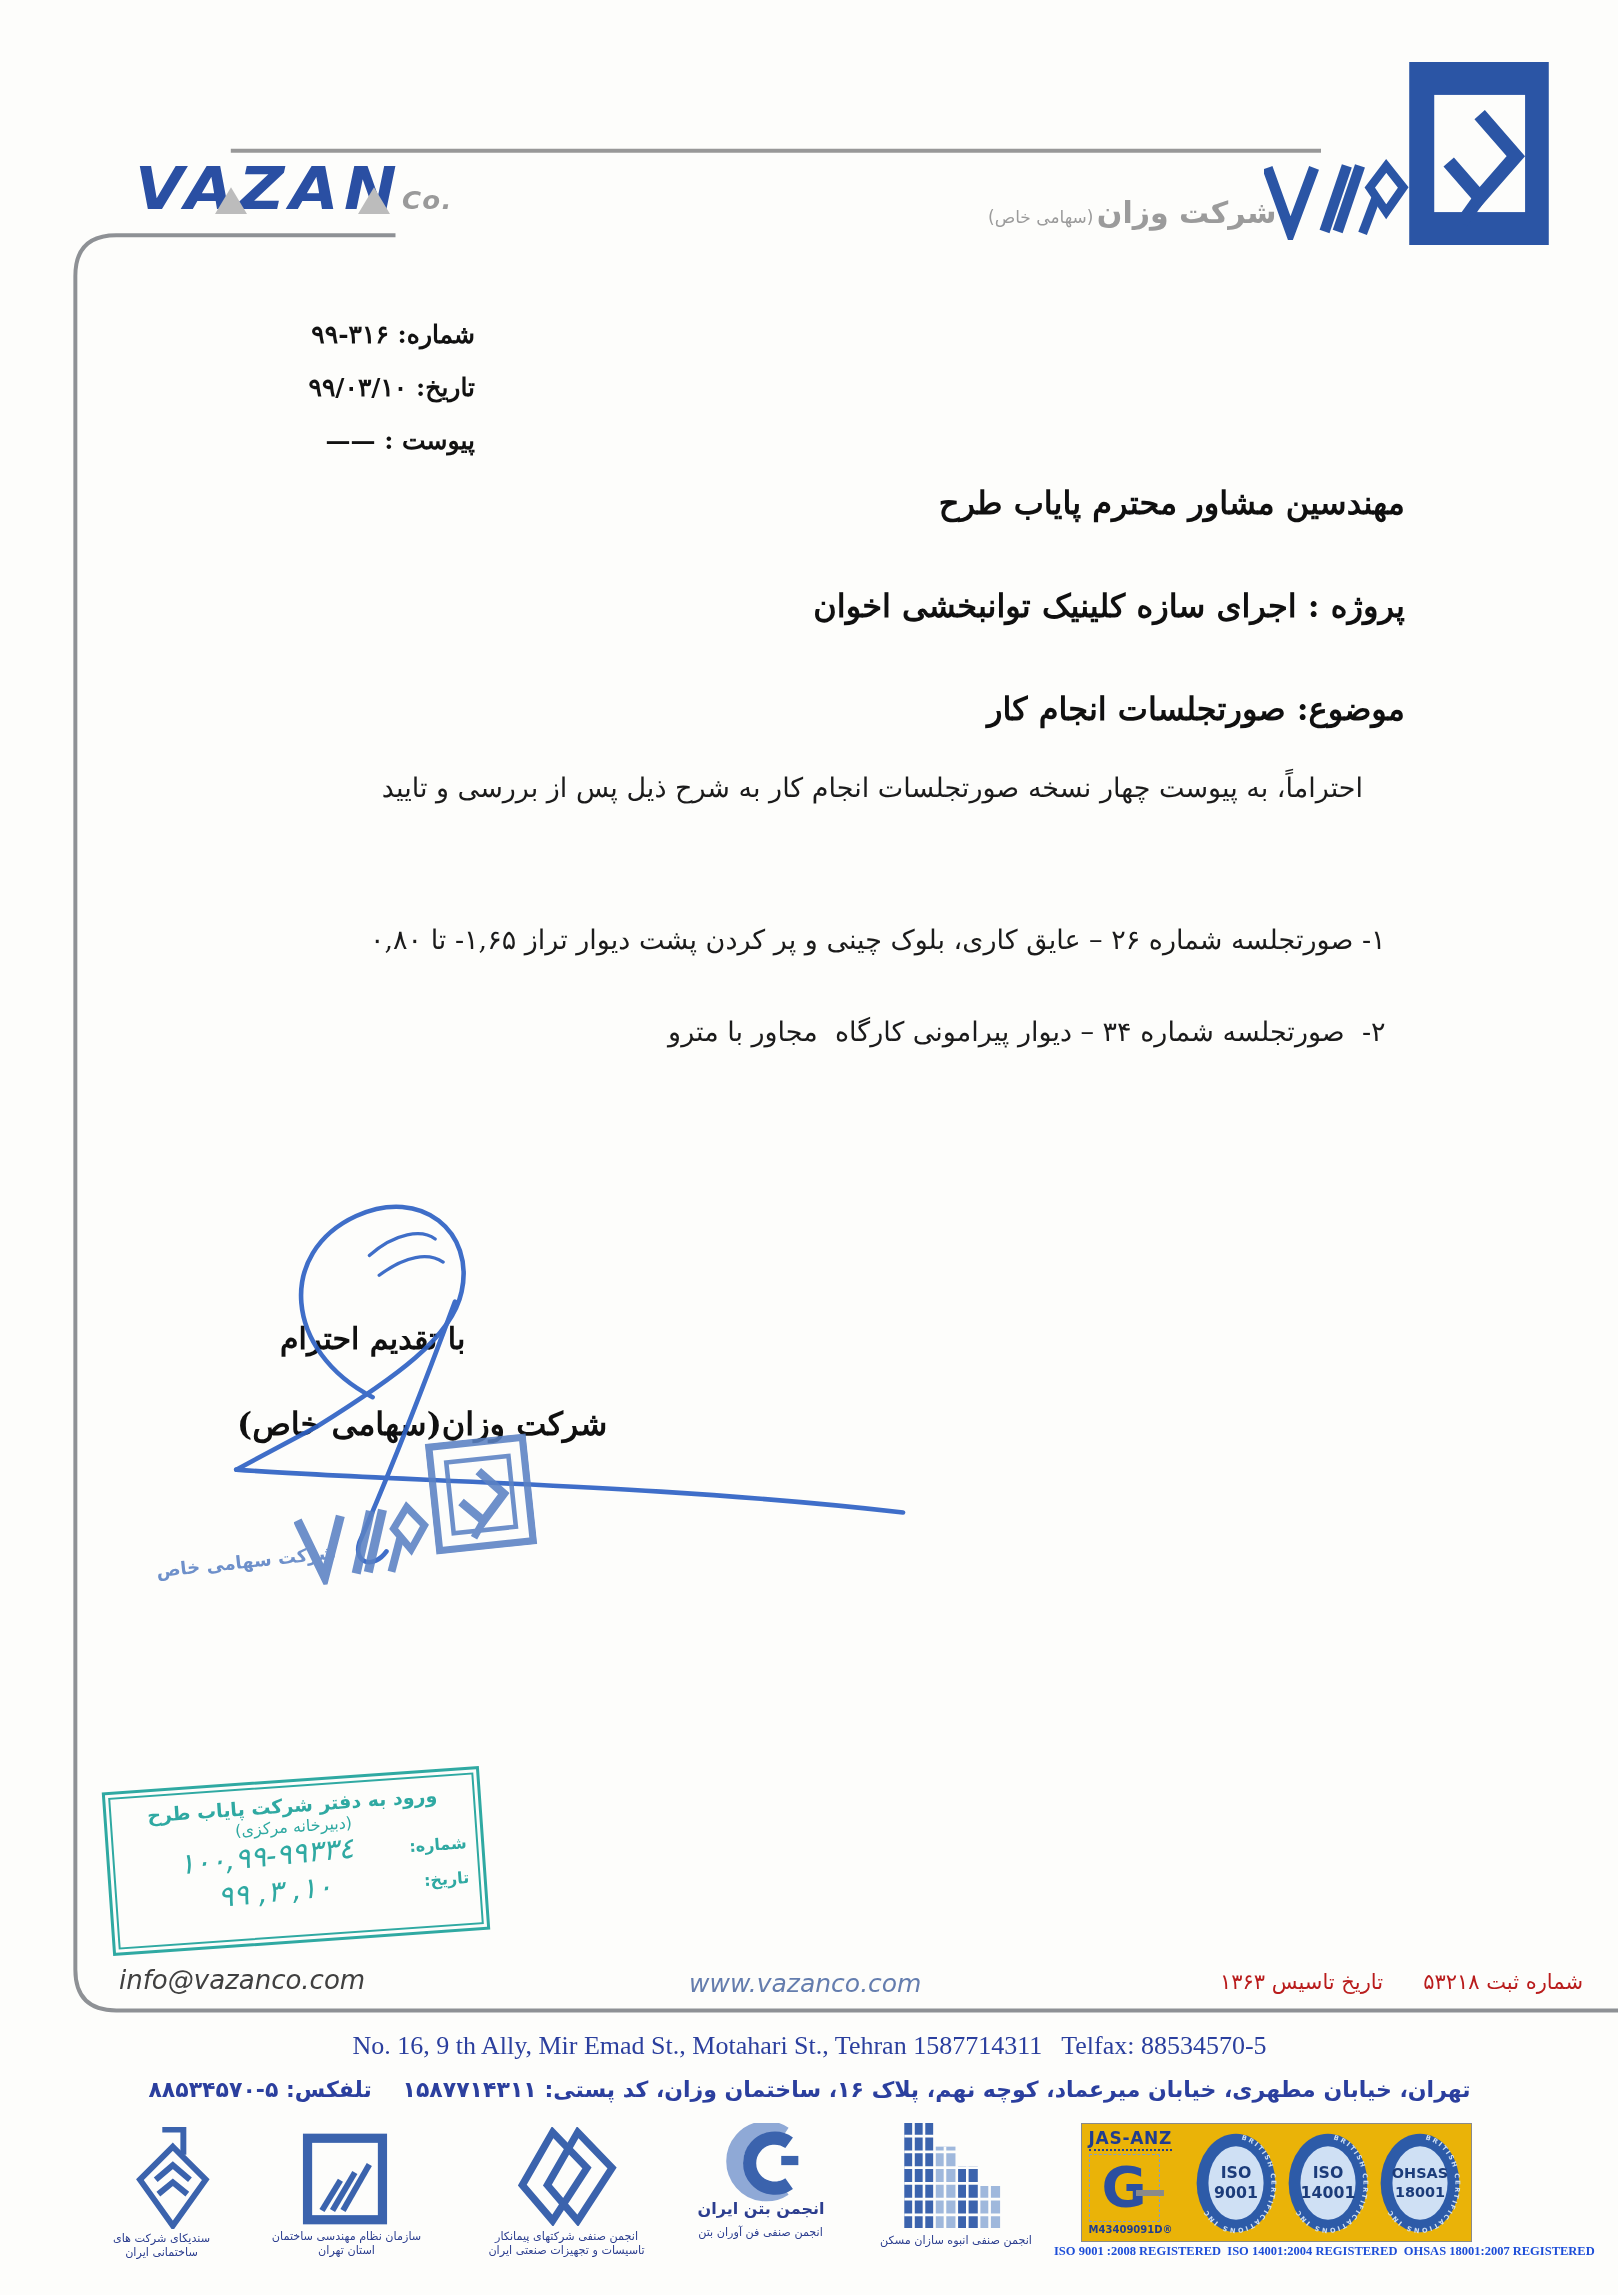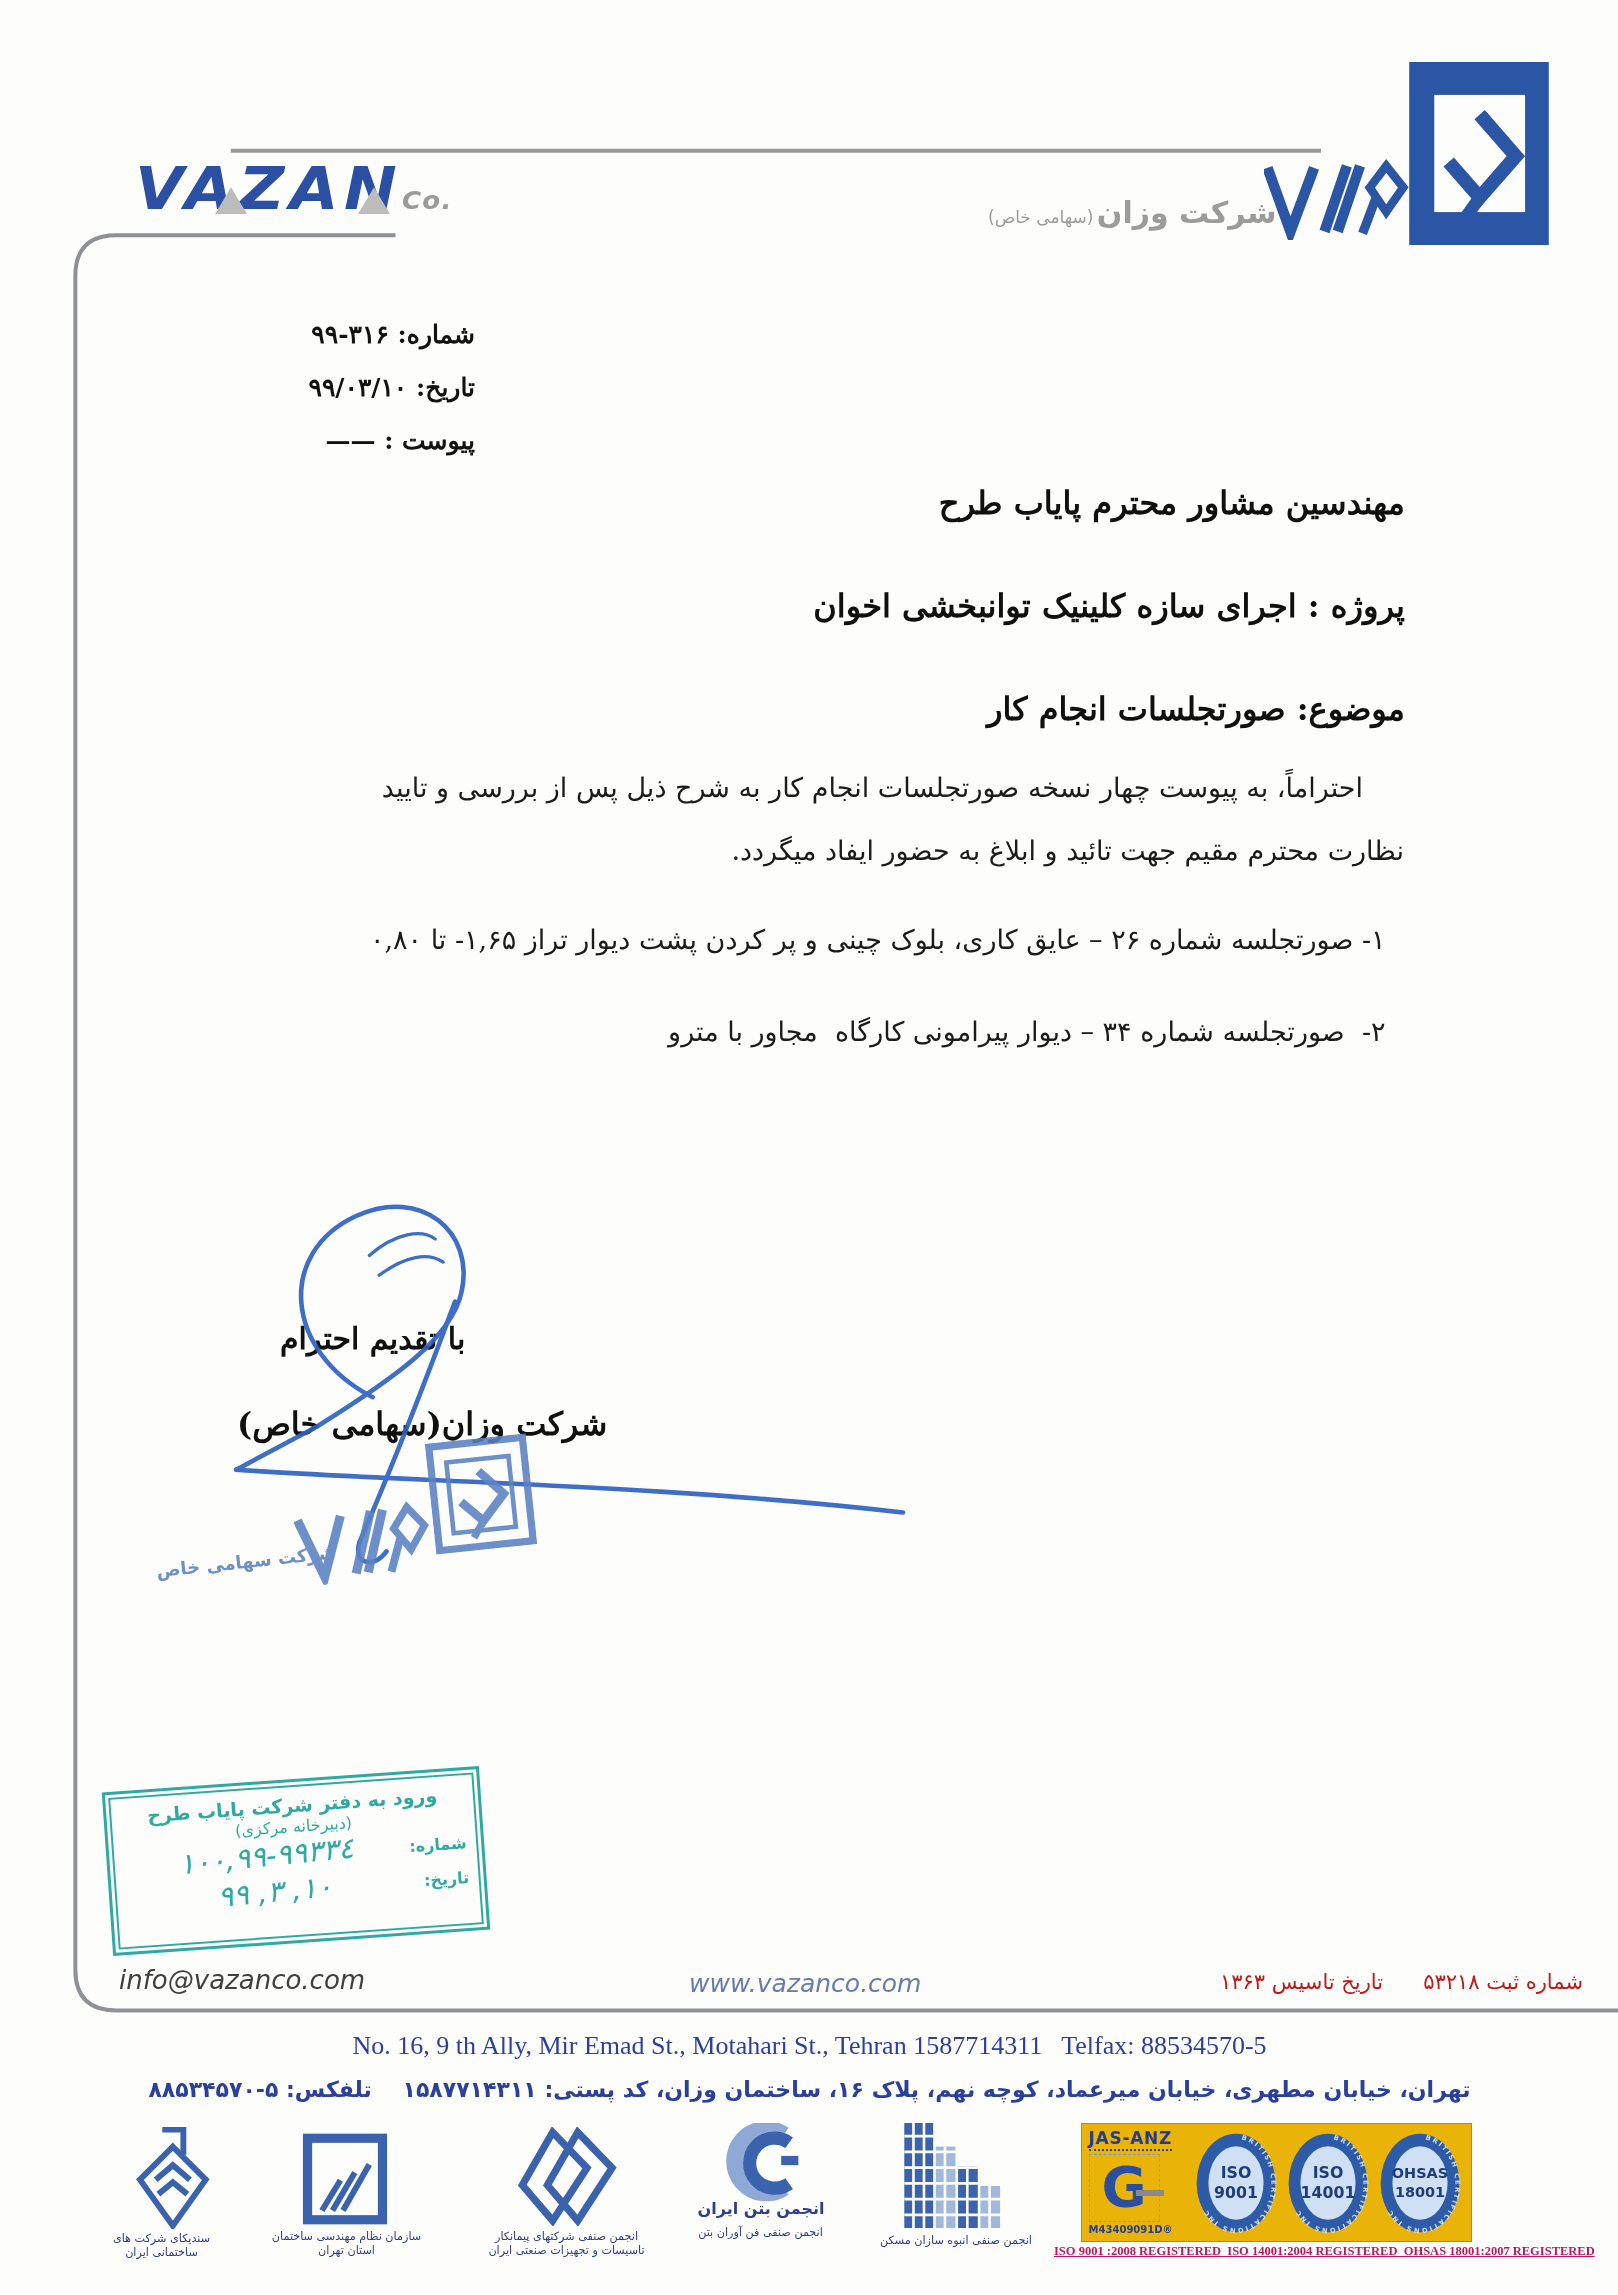--- a/index.html
+++ b/index.html
@@ -62,22 +62,22 @@
              border:1.3px solid #8a8a8a;display:flex;}
   .jas-left{width:99px;padding:4px 2.6px 0 6.6px;position:relative;}
   .jas-title{color:#203d8f;font-weight:bold;font-size:17px;letter-spacing:0.7px;
              border-bottom:2px dotted #203d8f;display:inline-block;padding-bottom:1.3px;}
   .jas-gbox{width:69px;height:66px;border:1.3px dashed #7f9ecf;margin-top:2.6px;position:relative;
             display:flex;align-items:center;justify-content:center;}
   .jas-g{color:#2b4fa0;font-weight:bold;font-size:55px;line-height:1;position:relative;}
   .jas-g::after{content:"";position:absolute;right:-17px;top:30px;width:28px;height:6px;background:#8a8a8a;}
   .jas-code{color:#203d8f;font-size:10px;font-weight:bold;margin-top:2px;white-space:pre;}
   .jas-badges{flex:1;display:flex;align-items:center;justify-content:space-around;padding-right:5.3px;}
-  .registered-line{left:1054px;top:2244px;width:448px;text-align:right;color:#be185d;
-                   font-size:12.5px;font-weight:bold;font-family:"Liberation Serif",serif;white-space:pre;text-decoration:underline;}
+  .registered-line{left:1054px;top:2244px;width:448px;text-align:right;color:#1d4ed8;
+                   font-size:12.5px;font-weight:bold;font-family:"Liberation Serif",serif;white-space:pre;}
 </style>
 </head>
 <body>
 
 <div id="page">
 
   <svg class="abs" style="left:0;top:0;" width="1619" height="2295" viewBox="0 0 2457 3484">
     <line x1="350" y1="229" x2="2005" y2="229" stroke="#989898" stroke-width="6"></line>
     <path d="M 600 357 L 176 357 Q 114 357 114 419 L 114 2990 Q 114 3052 176 3052 L 2457 3052" fill="none" stroke="#8e9195" stroke-width="6"></path>
   </svg>
@@ -125,21 +125,20 @@
     </div>
   </div>
 
   <div class="abs fa fa-serif recipient-block">
     <div>مهندسین مشاور محترم پایاب طرح</div>
     <div>پروژه : اجرای سازه کلینیک توانبخشی اخوان</div>
     <div>موضوع: صورتجلسات انجام کار</div>
   </div>
 
   <div class="abs fa fa-serif body-line" style="top:772px;padding-right:41px;">احتراماً، به پیوست چهار نسخه صورتجلسات انجام کار به شرح ذیل پس از بررسی و تایید</div>
-  <div class="abs fa fa-serif body-line" style="top:835px;">نظارت محترم مقیم جهت تائید و ابلاغ به حضور ایفاد میگردد.</div>
   <div class="abs fa fa-serif body-line" style="top:924px;padding-right:18.4px;">۱- صورتجلسه شماره ۲۶ – عایق کاری، بلوک چینی و پر کردن پشت دیوار تراز ۱,۶۵- تا ۰,۸۰</div>
   <div class="abs fa fa-serif body-line" style="top:1016px;padding-right:18.4px;">۲-  صورتجلسه شماره ۳۴ – دیوار پیرامونی کارگاه  مجاور با مترو</div>
 
   <div class="abs fa fa-serif closing">با تقدیم احترام</div>
   <div class="abs fa fa-serif sig-company">شرکت وزان(سهامی خاص)</div>
 
   <svg class="abs" style="left:198px;top:1173px;" width="738" height="422" viewBox="0 0 1120 640">
     <g fill="none" stroke="#2f62c4" stroke-width="7" stroke-linecap="round" opacity="0.92">
       <path d="M 265 340 C 130 270 120 120 240 65 C 340 20 420 90 400 180 C 385 250 300 310 180 385 L 58 450"></path>
       <path d="M 58 450 C 300 468 700 472 1070 515"></path>

